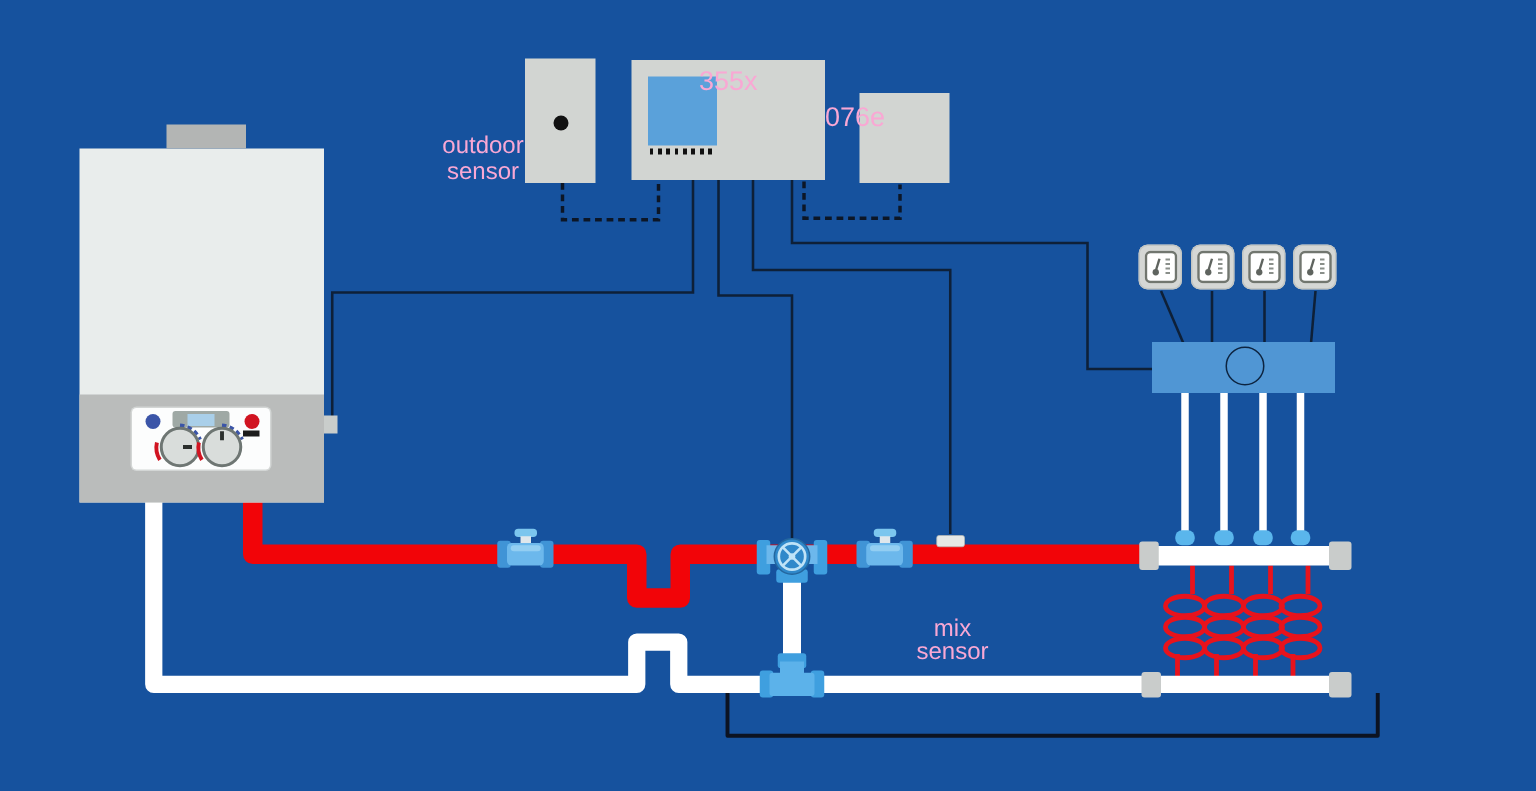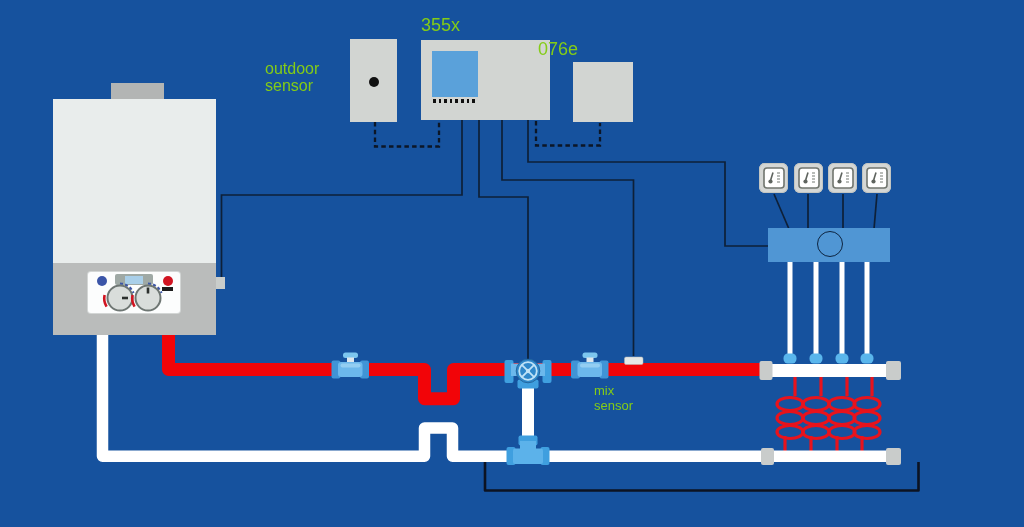--- a/index.html
+++ b/index.html
@@ -3,26 +3,26 @@
 <meta charset="utf-8">
 <style>
   html,body{margin:0;padding:0;}
   .stage{
     position:relative;width:1024px;height:527px;overflow:hidden;
     background:#16529e;
     font-family:"Liberation Sans", sans-serif;
     color:#ffffff;
   }
   .art{position:absolute;left:0;top:0;}
-  .lbl{position:absolute;text-align:left;color:#84cc16;user-select:none;}
-  .lbl-outdoor{left:265px;top:60px;width:76px;font-size:16px;line-height:17px;}
+  .lbl{position:absolute;text-align:center;color:#f9a8d4;user-select:none;margin-top:29px;}
+  .lbl-outdoor{left:284px;top:60px;width:76px;font-size:16px;line-height:17px;}
   .lbl-355x{left:421px;top:15px;width:129px;font-size:18px;}
   .lbl-076e{left:538px;top:39px;width:64px;font-size:18px;}
   .lbl-thermostats{left:750px;top:139px;width:152px;font-size:17px;}
-  .lbl-mix{left:594px;top:383px;width:82px;font-size:13px;line-height:15px;}
+  .lbl-mix{left:594px;top:383px;width:82px;font-size:16px;line-height:15px;}
   .lbl-manifold{left:642px;top:493px;width:122px;font-size:17px;}
 
   .device{position:absolute;background:#d2d5d2;}
   
   .boiler{left:53px;top:99px;width:163px;height:236px;background:#e9edec;}
   .boiler-cap{position:absolute;left:58px;top:-16px;width:53px;height:16px;background:#b3b5b4;}
   .boiler-bottom{position:absolute;left:0;bottom:0;width:100%;height:72px;background:#babcbb;}
   .boiler-tab{position:absolute;right:-9px;top:178px;width:9px;height:12px;background:#c9cdcb;}
   .panel{position:absolute;left:35px;top:173px;width:92px;height:41px;background:#fcfdfd;border-radius:3px;box-shadow:0 0 0 1px #d3d6d5;}
   .dot{position:absolute;border-radius:50%;}

